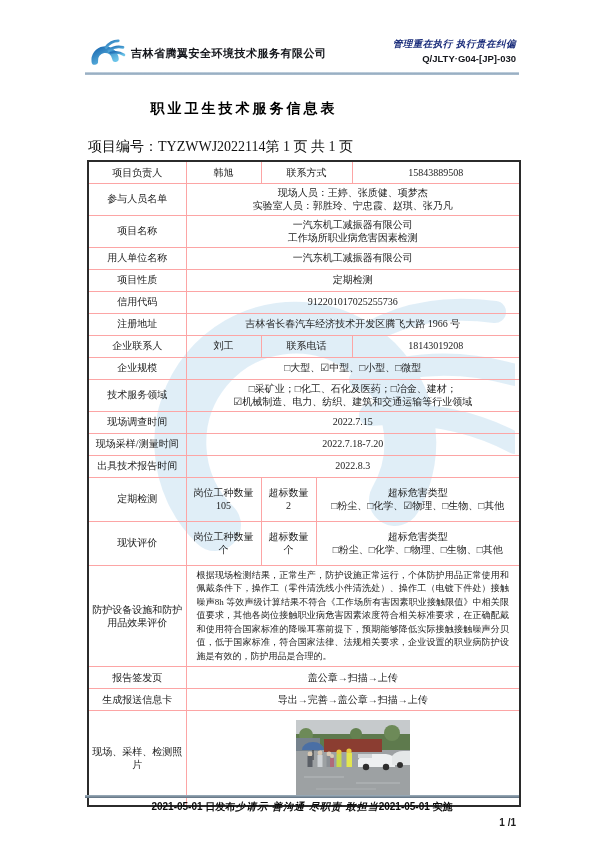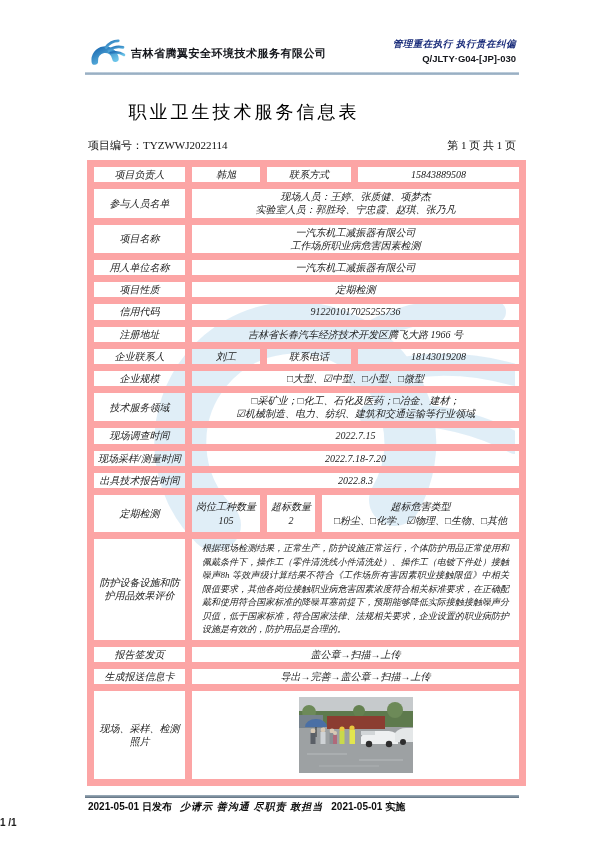--- a/index.html
+++ b/index.html
@@ -12,42 +12,42 @@
   .hdr { position:absolute; top:38px; left:88px; width:428px; display:flex; justify-content:space-between; align-items:flex-start; }
   .hdr-left { display:flex; align-items:center; gap:5px;justify-content:flex-end; }
   .logo { width:38px; height:30px; display:inline-block; }
   .company { font-family:"Liberation Sans", sans-serif; font-weight:bold; font-size:11px; color:#14161c; letter-spacing:.5px; }
   .hdr-right { text-align:right; font-family:"Liberation Sans", sans-serif; }
   .slogan { color:#1d2f7c; font-style:italic; font-weight:bold; font-size:9.5px; letter-spacing:.5px; }
   .doccode { color:#14161c; font-weight:bold; font-size:9.5px; margin-top:2px; }
   .hdr-rule { position:absolute; top:72px; left:85px; width:434px; height:3px;
               background:linear-gradient(to bottom,#cdd9e4 0%,#8fa7bd 60%,#b9c9d6 100%); }
   .title { position:absolute; top:100px; left:0; width:488px; text-align:center;
-           font-family:"Liberation Sans", sans-serif; font-weight:normal; font-size:18px;
+           font-family:"Liberation Sans", sans-serif; font-weight:bold; font-size:14px;
            letter-spacing:3px; color:#000; }
   .meta { position:absolute; top:138px; left:88px; width:428px; display:flex;
-          justify-content:space-between; font-size:11px; color:#111; }
+          font-size:14px; color:#111; }
   .meta b { font-weight:normal; }
   table.info { position:absolute; top:160px; left:87px; width:432px;
                border-collapse:collapse; table-layout:fixed; background:transparent;
                border:2px solid #2b2b2b; }
-  td { border:7px solid #fca5a5; text-align:center; vertical-align:middle;
-       font-size:10px; line-height:1.32; padding:1px 3px; color:#1c1c1c;font-style:italic; }
+  td { border:1px solid #fca5a5; text-align:center; vertical-align:middle;
+       font-size:10px; line-height:1.32; padding:1px 3px; color:#1c1c1c; }
   td.lbl { padding:1px 2px; }
   tr.h1 { height:22px; } tr.h2 { height:32px; } tr.h3 { height:44px; } tr.hph { height:95px; }
   td.para { text-align:justify; font-size:9px; line-height:1.5; padding:3px 10px; }
   .ln { display:block; }
   .photo-wrap { display:flex; justify-content:center; align-items:center; }
   .ftr-rule { position:absolute; top:795px; left:85px; width:434px; height:2.5px;
               background:linear-gradient(to bottom,#9fb0bd,#5f7181); }
   .ftr { position:absolute; top:800px; left:88px; width:428px; display:flex;
-         justify-content:flex-start; font-family:"Liberation Sans", sans-serif;
-         font-weight:bold; font-size:10px; color:#0d0d0d;gap:8px; }
+         justify-content:center; font-family:"Liberation Sans", sans-serif;
+         font-weight:bold; font-size:10px; color:#0d0d0d; }
   .ftr-slogan { font-style:italic; letter-spacing:1px; }
-  .pagenum { position:absolute; top:817px; left:0; width:516px; text-align:left;
+  .pagenum { position:absolute; top:817px; left:0; width:516px; text-align:right;
              font-family:"Liberation Sans", sans-serif; font-weight:bold; font-size:10px; }
 </style>
 </head>
 <body>
 
 <div class="watermark">
   <svg width="420" height="360" viewBox="0 0 420 360">
     <g fill="none" stroke="#7db8e0" stroke-linecap="round">
       <path d="M120 270 A 115 115 0 1 1 300 245" stroke-width="52"></path>
       <path d="M250 95 q 60 -50 150 -38" stroke-width="22"></path>
@@ -173,20 +173,35 @@
         <span class="ln">岗位工种数量</span>
         <span class="ln">105</span>
       </td>
       <td>
         <span class="ln">超标数量</span>
         <span class="ln">2</span>
       </td>
       <td colspan="2">
         <span class="ln">超标危害类型</span>
         <span class="ln">□粉尘、□化学、☑物理、□生物、□其他</span>
+      </td>
+    </tr>
+    <tr class="h3">
+      <td class="lbl">现状评价</td>
+      <td>
+        <span class="ln">岗位工种数量</span>
+        <span class="ln">个</span>
+      </td>
+      <td>
+        <span class="ln">超标数量</span>
+        <span class="ln">个</span>
+      </td>
+      <td colspan="2">
+        <span class="ln">超标危害类型</span>
+        <span class="ln">□粉尘、□化学、□物理、□生物、□其他</span>
       </td>
     </tr>
     <tr>
       <td class="lbl">防护设备设施和防护用品效果评价</td>
       <td colspan="4" class="para">根据现场检测结果，正常生产，防护设施正常运行，个体防护用品正常使用和佩戴条件下，操作工（零件清洗线小件清洗处）、操作工（电镀下件处）接触噪声8h 等效声级计算结果不符合《工作场所有害因素职业接触限值》中相关限值要求，其他各岗位接触职业病危害因素浓度符合相关标准要求，在正确配戴和使用符合国家标准的降噪耳塞前提下，预期能够降低实际接触接触噪声分贝值，低于国家标准，符合国家法律、法规相关要求，企业设置的职业病防护设施是有效的，防护用品是合理的。</td>
     </tr>
     <tr class="h1">
       <td class="lbl">报告签发页</td>
       <td colspan="4">盖公章→扫描→上传</td>
     </tr>

